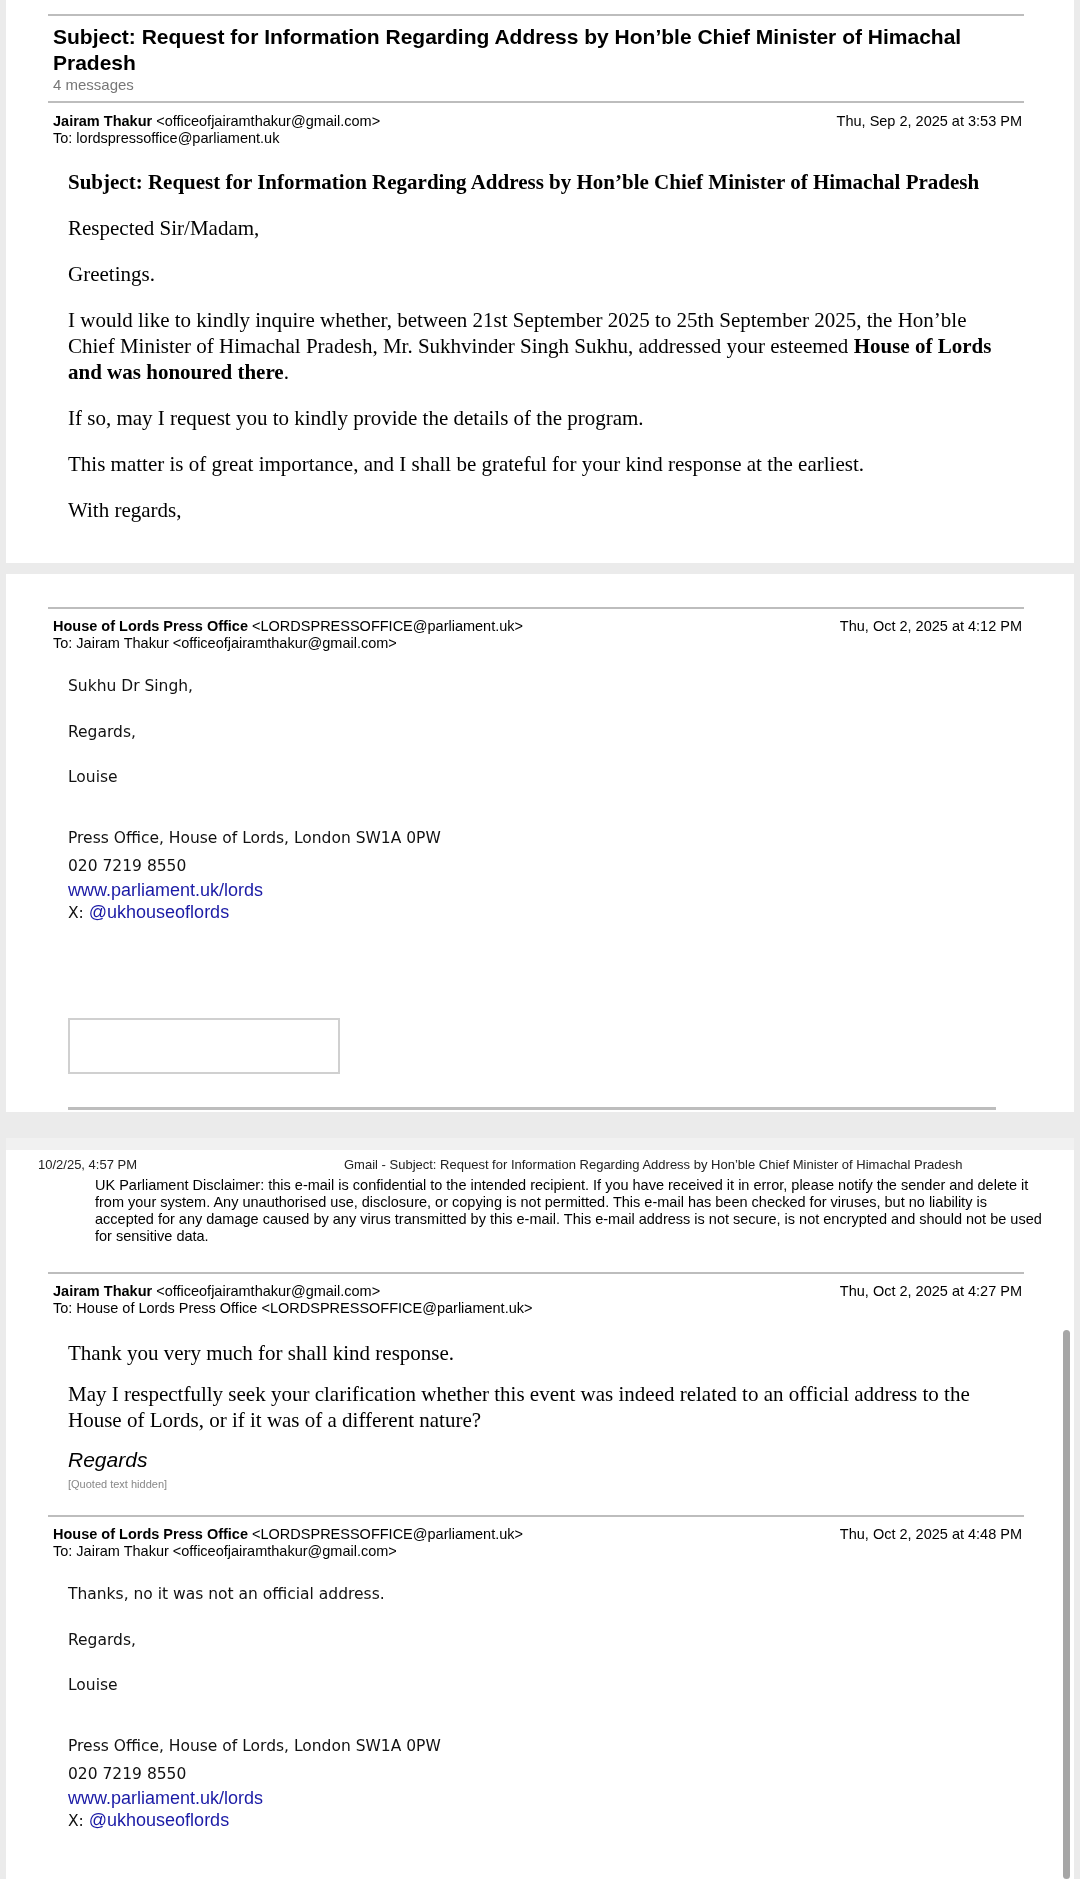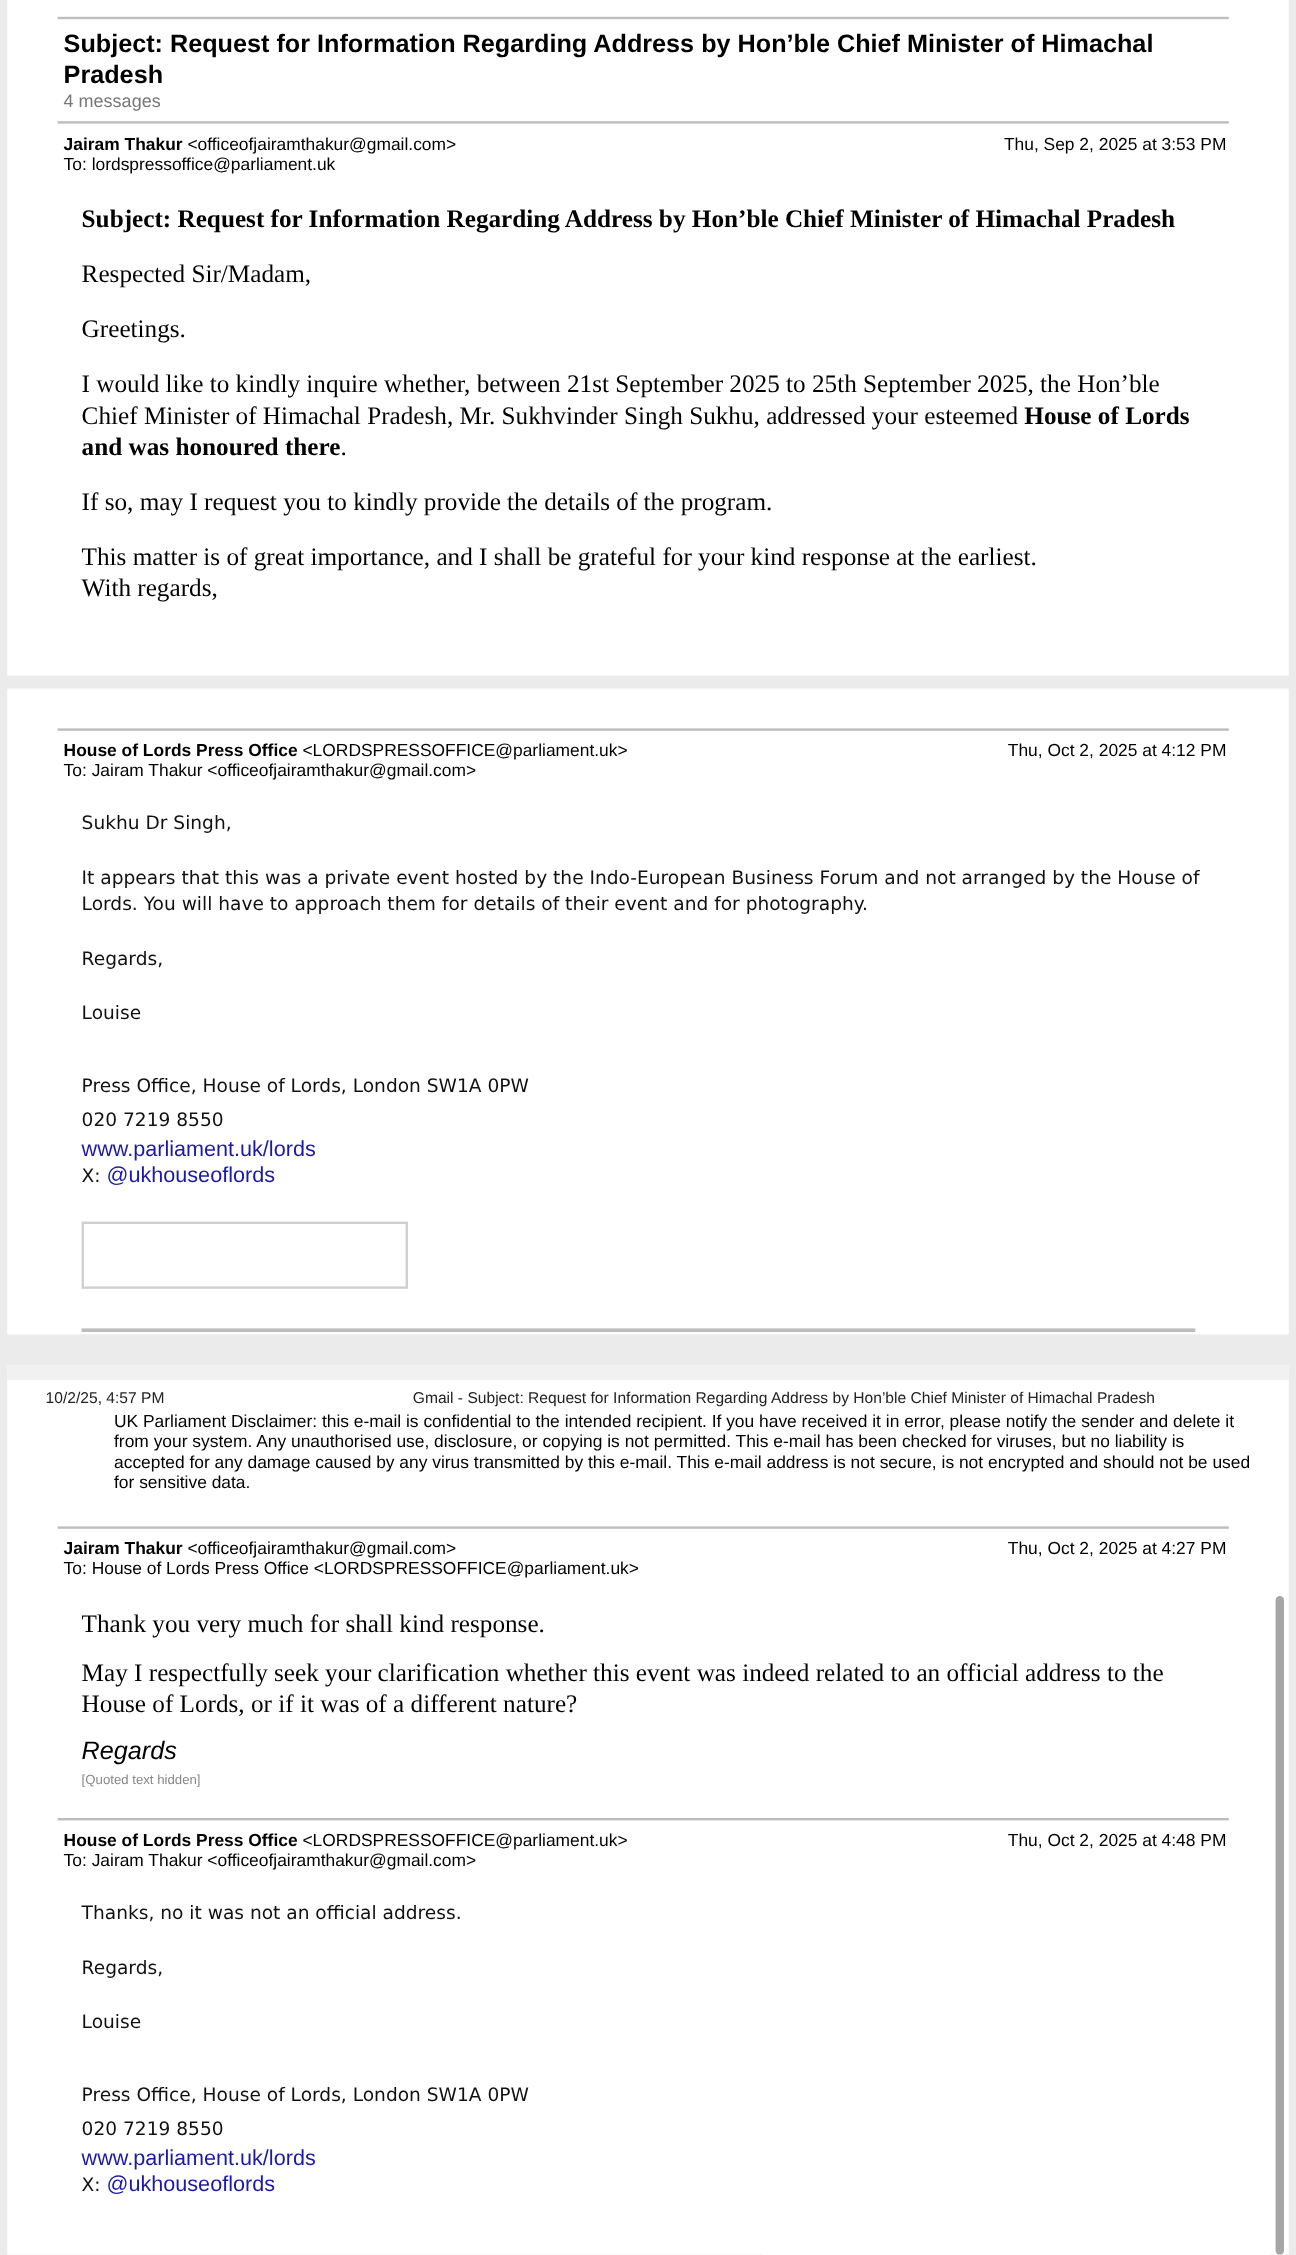--- a/index.html
+++ b/index.html
@@ -141,33 +141,32 @@
   <div class="date">Thu, Sep 2, 2025 at 3:53 PM</div>
 </div>
 
 <div class="serif" style="top:169px;">
   <p style="font-weight:bold;">Subject: Request for Information Regarding Address by Hon’ble Chief Minister of Himachal Pradesh</p>
   <p style="margin-top:20px;">Respected Sir/Madam,</p>
   <p style="margin-top:20px;">Greetings.</p>
   <p style="margin-top:20px;"><span>I would like to kindly inquire whether, between 21st September 2025 to 25th September 2025, the Hon’ble Chief Minister of Himachal Pradesh, Mr. Sukhvinder Singh Sukhu, addressed your esteemed </span><b>House of Lords and was honoured there</b><span>.</span></p>
   <p style="margin-top:20px;">If so, may I request you to kindly provide the details of the program.</p>
   <p style="margin-top:20px;">This matter is of great importance, and I shall be grateful for your kind response at the earliest.</p>
-  <p style="">With regards,</p>
+  <p style="margin-top:20px;">With regards,</p>
 </div>
 
 <div class="hr" style="top:607px;"></div>
 <div class="hdr" style="top:618px;">
   <div class="from"><b>House of Lords Press Office</b> <span>&lt;LORDSPRESSOFFICE@parliament.uk&gt;</span></div>
   <div>To: Jairam Thakur &lt;officeofjairamthakur@gmail.com&gt;</div>
   <div class="date">Thu, Oct 2, 2025 at 4:12 PM</div>
 </div>
 
 <div class="sans" style="top:676px;">
   <p>Sukhu Dr Singh,</p>
-  <p style="margin-top:25px;">It appears that this was a private event hosted by the Indo-European Business Forum and not arranged by the House of Lords. You will have to approach them for details of their event and for photography.</p>
   <p style="margin-top:25px;">Regards,</p>
   <p style="margin-top:24px;">Louise</p>
   <p style="margin-top:40px;">Press Office, House of Lords, London SW1A 0PW</p>
   <p style="margin-top:7px;">020 7219 8550</p>
   <p style="margin-top:3px;"><span class="link">www.parliament.uk/lords</span></p>
   <p><span>X: </span><span class="link">@ukhouseoflords</span></p>
 </div>
 
 <div class="sig-box"></div>
 <div class="hr" style="top:1107px; left:68px; right:84px; height:3px;"></div>

